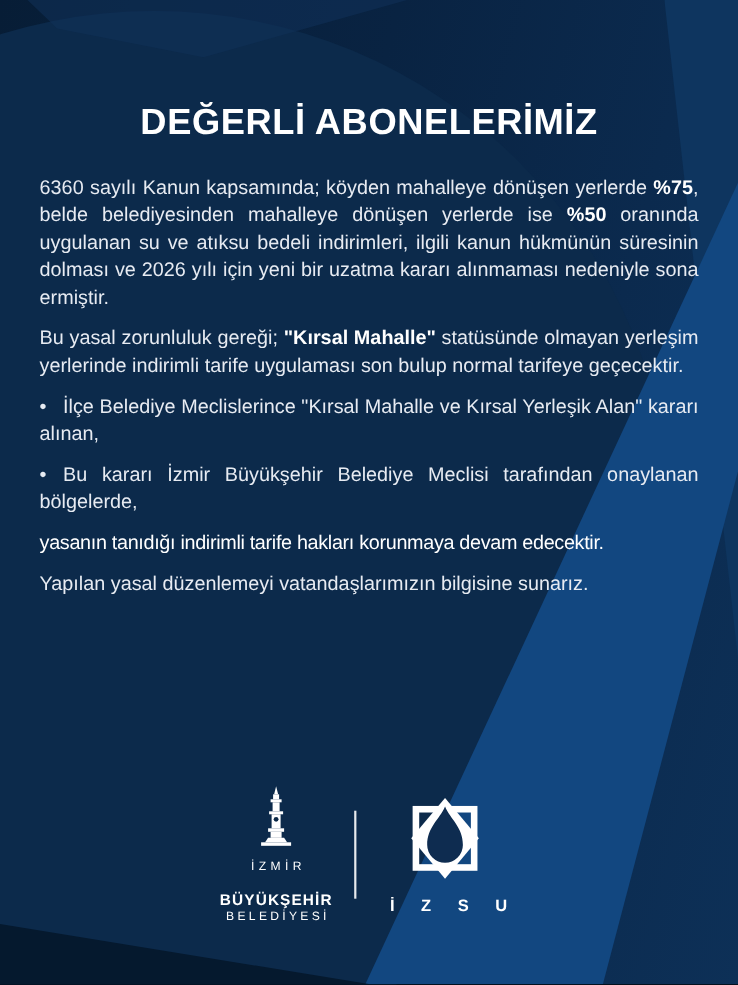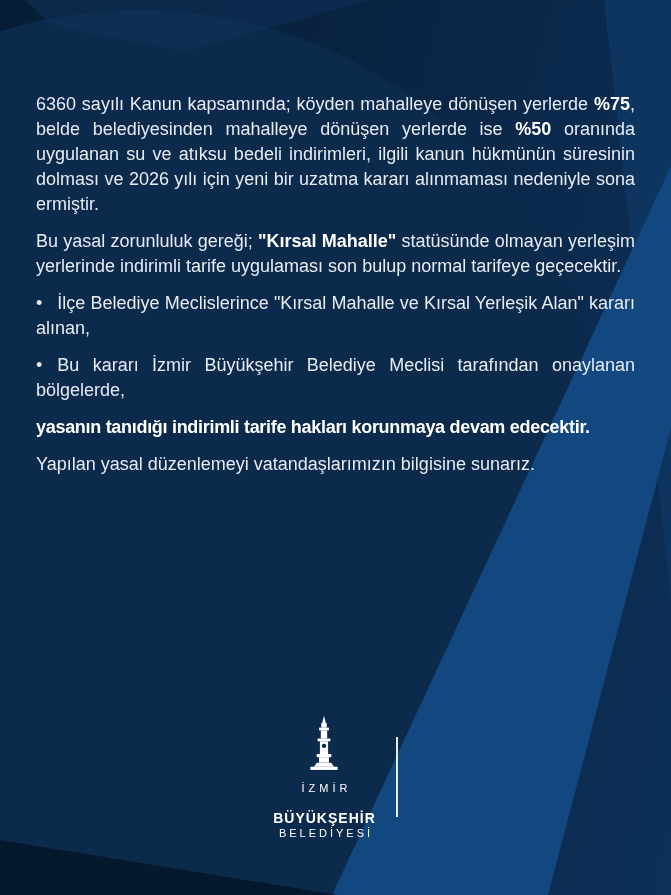--- a/index.html
+++ b/index.html
@@ -41,21 +41,21 @@
     font-size:33px; line-height:38px; letter-spacing:0.5px; font-weight:bold;
   }
   .content p { margin:0 0 12px; text-align:justify; }
   .content p.left { text-align:left; }
   .content strong { color:#FFFFFF; }
   .heading-underline {
     font-weight:bold; color:#FFFFFF; text-decoration:underline;
     text-underline-offset:4px; text-decoration-thickness:2px;
   }
   .bullet-symbol { margin-right:15px; }
-  .emphasis { font-weight:bold; color:#FFFFFF; letter-spacing:-0.3px; }
+  .emphasis { font-weight:normal; color:#FFFFFF; letter-spacing:-0.3px; }
   .footer {
     position:absolute; left:0; right:0; bottom:56px; z-index:2;
     display:flex; justify-content:center; align-items:center; gap:20px;
   }
   .logo-block { display:flex; flex-direction:column; align-items:center; color:#FFFFFF; }
   .muni-l1 { font-size:11px; letter-spacing:4px; margin-top:5px; text-indent:4px; }
   .muni-l2 { font-size:14px; font-weight:bold; letter-spacing:1px; margin-top:16px; }
   .muni-l3 { font-size:11px; letter-spacing:3px; margin-top:1px; text-indent:3px; }
   .logo-divider { width:2px; height:80px; background:rgba(255,255,255,0.9); }
   .izsu-label { font-size:15px; font-weight:bold; letter-spacing:10px; margin-top:6px; text-indent:10px; }
@@ -65,20 +65,21 @@
 
 <div class="poster">
 
   <div class="bg-circle"></div>
   <div class="band-top-sliver"></div>
   <div class="band-backslash"></div>
   <div class="band-slash"></div>
   <div class="corner-wedge"></div>
 
   <div class="content">
+    <h1>DEĞERLİ ABONELERİMİZ</h1>
 
     <p><span>6360 sayılı Kanun kapsamında; köyden mahalleye dönüşen yerlerde </span><strong>%75</strong><span>, belde belediyesinden mahalleye dönüşen yerlerde ise </span><strong>%50</strong><span> oranında uygulanan su ve atıksu bedeli indirimleri, ilgili kanun hükmünün süresinin dolması ve 2026 yılı için yeni bir uzatma kararı alınmaması nedeniyle sona ermiştir.</span></p>
 
     <p><span>Bu yasal zorunluluk gereği; </span><strong>"Kırsal Mahalle"</strong><span> statüsünde olmayan yerleşim yerlerinde indirimli tarife uygulaması son bulup normal tarifeye geçecektir.</span></p>
 
 
 
     <p><span class="bullet-symbol">•</span><span>İlçe Belediye Meclislerince "Kırsal Mahalle ve Kırsal Yerleşik Alan" kararı alınan,</span></p>
 
     <p><span class="bullet-symbol">•</span><span>Bu kararı İzmir Büyükşehir Belediye Meclisi tarafından onaylanan bölgelerde,</span></p>
@@ -109,15 +110,25 @@
           <circle cx="22" cy="33" r="2.4" fill="#0B2847"></circle>
         </svg>
       </span>
       <span class="muni-l1">İZMİR</span>
       <span class="muni-l2">BÜYÜKŞEHİR</span>
       <span class="muni-l3">BELEDİYESİ</span>
     </div>
 
     <div class="logo-divider"></div>
 
+    <div class="logo-block">
+      <span>
+        <svg viewBox="0 0 84 96" width="72" height="82" aria-hidden="true">
+          <rect x="7" y="16" width="62" height="62" fill="none" stroke="#FFFFFF" stroke-width="7"></rect>
+          <polygon points="38,4 74,47 38,90 2,47" fill="#FFFFFF"></polygon>
+          <path d="M38 13 C44 27, 57 35, 57 54 A19 19 0 1 1 19 54 C19 35, 32 27, 38 13 Z" fill="#0E2C50"></path>
+        </svg>
+      </span>
+      <span class="izsu-label">İ Z S U</span>
+    </div>
 
   </div>
 </div>
 
 </body></html>

